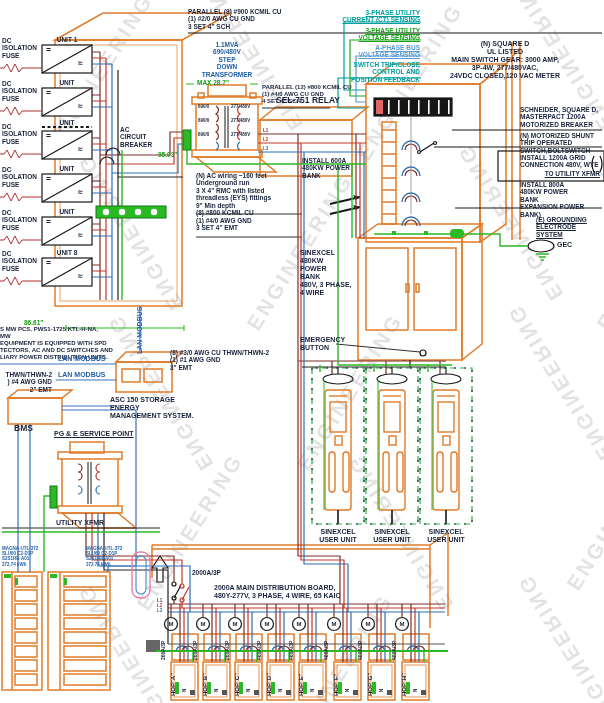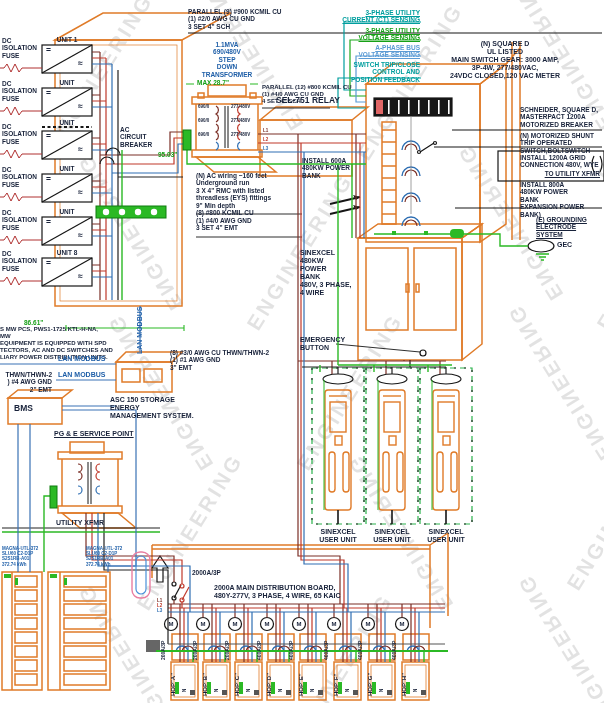--- a/index.html
+++ b/index.html
@@ -513,21 +513,21 @@
   <div class="lbl blue t7 vl" style="left:143px;top:348px">LAN MODBUS</div>
   <div class="lbl rt" style="left:0px;top:371px;width:52px">THWN/THWN-2
 ) #4 AWG GND
 2" EMT</div>
   <div class="lbl" style="left:170px;top:349px">(8) #3/0 AWG  CU THWN/THWN-2
 (1) #1 AWG GND
 3" EMT</div>
   <div class="lbl t7" style="left:110px;top:396px">ASC 150 STORAGE
 ENERGY
 MANAGEMENT SYSTEM.</div>
-  <div class="lbl t8" style="left:14px;top:404px">BMS</div>
+  <div class="lbl t8" style="left:14px;top:424px">BMS</div>
 
   <div class="lbl u t7" style="left:54px;top:430px">PG &amp; E SERVICE POINT</div>
   <div class="lbl t7" style="left:56px;top:519px">UTILITY XFMR</div>
 
   <div class="lbl blue t45" style="left:2px;top:546px">MAGNA-UTL-372
 SLU60 C2-D1P
 S2S1RB-A01
 372.74 kWh</div>
   <div class="lbl blue t45" style="left:86px;top:546px">MAGNA-UTL-372
 SLU60 C2-D1P

